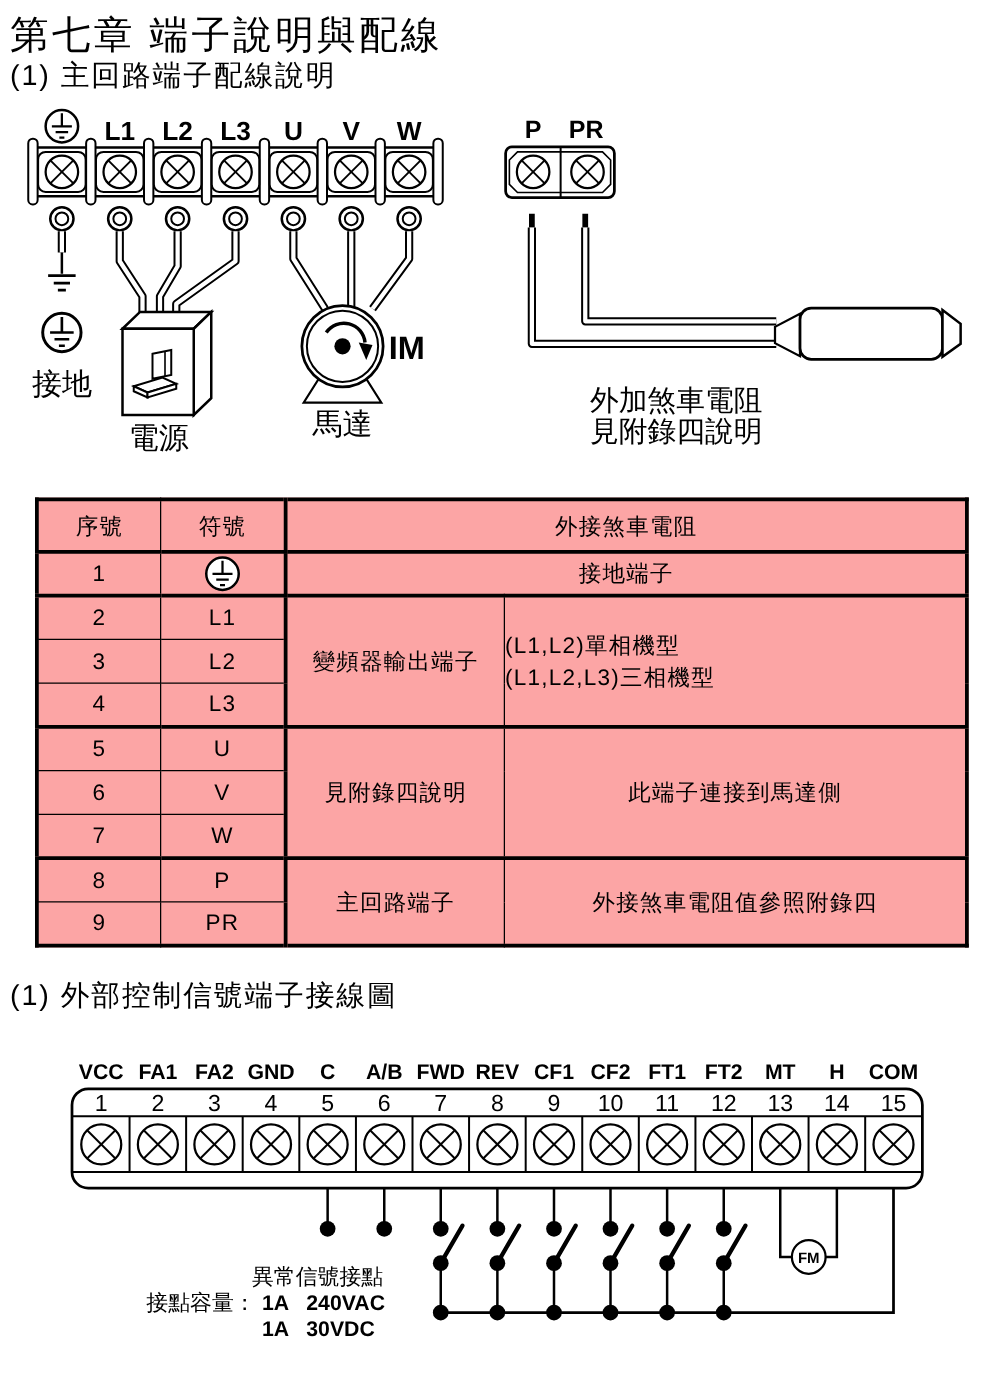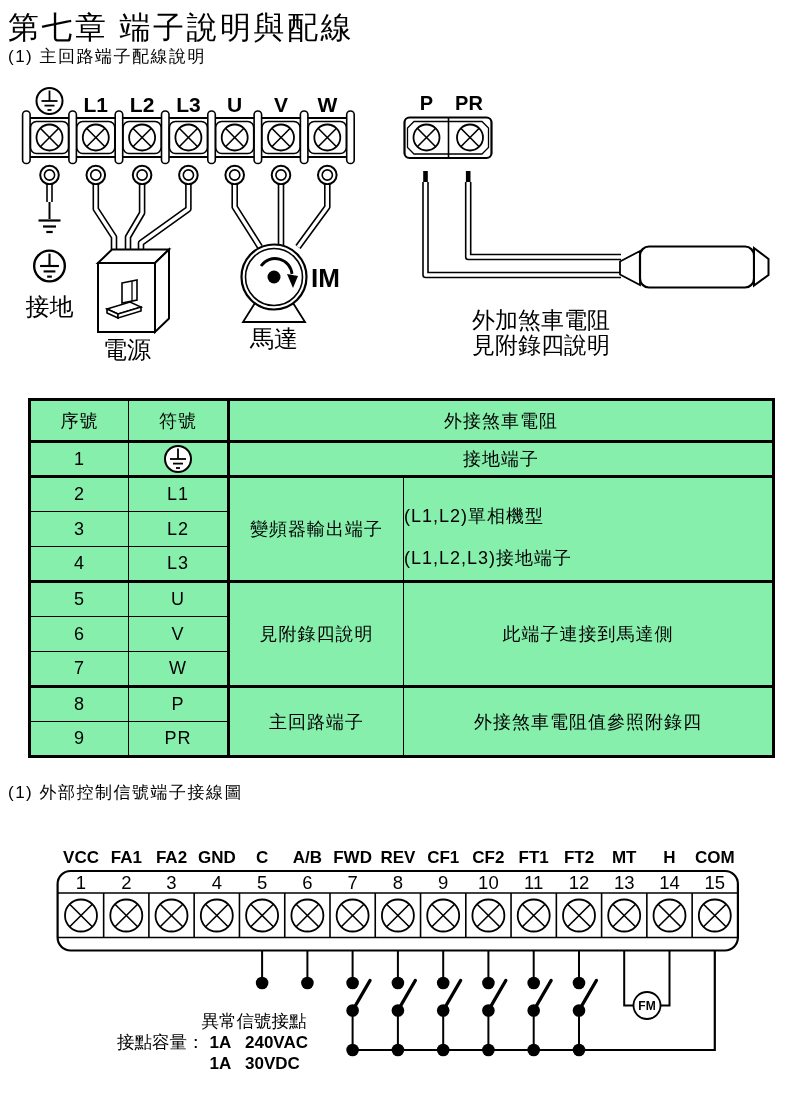--- a/index.html
+++ b/index.html
@@ -1,47 +1,47 @@
 <!DOCTYPE html>
 <html><head>
 <meta charset="utf-8">
 <style>
   html,body{margin:0;padding:0;background:#fff;}
   body{width:800px;height:1109px;position:relative;font-family:"Liberation Sans",sans-serif;color:#000;overflow:hidden;}
   .abs{position:absolute;}
   .title{left:8px;top:7px;font-size:31px;letter-spacing:2.5px;white-space:nowrap;}
-  .sec{font-size:17px;letter-spacing:1.5px;white-space:nowrap;}
+  .sec{font-size:23px;letter-spacing:1.5px;white-space:nowrap;}
   .sec1{left:8px;top:45px;}
   .sec2{left:8px;top:781px;}
   .d1{left:0;top:85px;width:800px;height:310px;}
   .d2{left:0;top:835px;width:800px;height:274px;}
 
   
   .sk{stroke:#000;fill:none;}
   .w13{stroke-width:1.3}.w16{stroke-width:1.6}.w18{stroke-width:1.8}.w2{stroke-width:2}.w22{stroke-width:2.2}.w34{stroke-width:3.4;stroke-linecap:round}
   .wf{fill:#fff;}
   .wo{stroke:#000;stroke-width:6.6;fill:none;stroke-linejoin:round;}
   .wi{stroke:#fff;stroke-width:3.4;fill:none;stroke-linejoin:round;}
   .dot{fill:#000;stroke:none;}
   text{fill:#000;font-family:"Liberation Sans",sans-serif;}
   .bold{font-weight:bold;}
   .mid{text-anchor:middle;}
   .f12{font-size:12px}.f17{font-size:17px}.f175{font-size:17.5px}.f185{font-size:18.5px}.f20{font-size:20px}.f21{font-size:21px}.f23{font-size:23px}.f24{font-size:24px}.f26{font-size:26px}
 
   
-  .maintable{position:absolute;left:28px;top:398px;border-collapse:collapse;table-layout:fixed;border:3px solid #000;background:#86efac;}
+  .maintable{position:absolute;left:28px;top:398px;border-collapse:collapse;table-layout:fixed;border:3px solid #000;background:#fca5a5;}
   .maintable td,.maintable th{border:1.6px solid #000;padding:0;text-align:center;vertical-align:middle;font-size:18px;font-weight:normal;letter-spacing:1px;}
   .maintable tr{height:35px;}
   .maintable tr.hdr{height:42px;}
   .b3b{border-bottom-width:3px !important;}
   .b3r{border-right-width:3px !important;}
   .numcell{font-size:19px;letter-spacing:0;}
   .symcell{font-size:20px;font-weight:600;letter-spacing:0;}
   .desccell{text-align:left;padding-left:9px;}
-  .desc2line div{line-height:26px;text-align:left;margin-top:16px;}
+  .desc2line div{line-height:26px;text-align:left;}
 </style>
 </head>
 <body>
 
 <div class="abs title">第七章 端子說明與配線</div>
 <div class="abs sec sec1">(1) 主回路端子配線說明</div>
 
 <svg class="abs d1" viewBox="0 0 800 310">
   <defs>
     <g id="screwA">
@@ -217,21 +217,21 @@
           </svg>
     </td>
     <td class="b3b" colspan="2">接地端子</td>
   </tr>
   <tr>
     <td class="numcell">2</td>
     <td class="b3r symcell">L1</td>
     <td class="b3b" rowspan="3">變頻器輸出端子</td>
     <td class="b3b desccell desc2line" rowspan="3">
       <div>(L1,L2)單相機型</div>
-      <div>(L1,L2,L3)接地端子</div>
+      <div>(L1,L2,L3)三相機型</div>
     </td>
   </tr>
   <tr>
     <td class="numcell">3</td>
     <td class="b3r symcell">L2</td>
   </tr>
   <tr>
     <td class="b3b numcell">4</td>
     <td class="b3b b3r symcell">L3</td>
   </tr>

